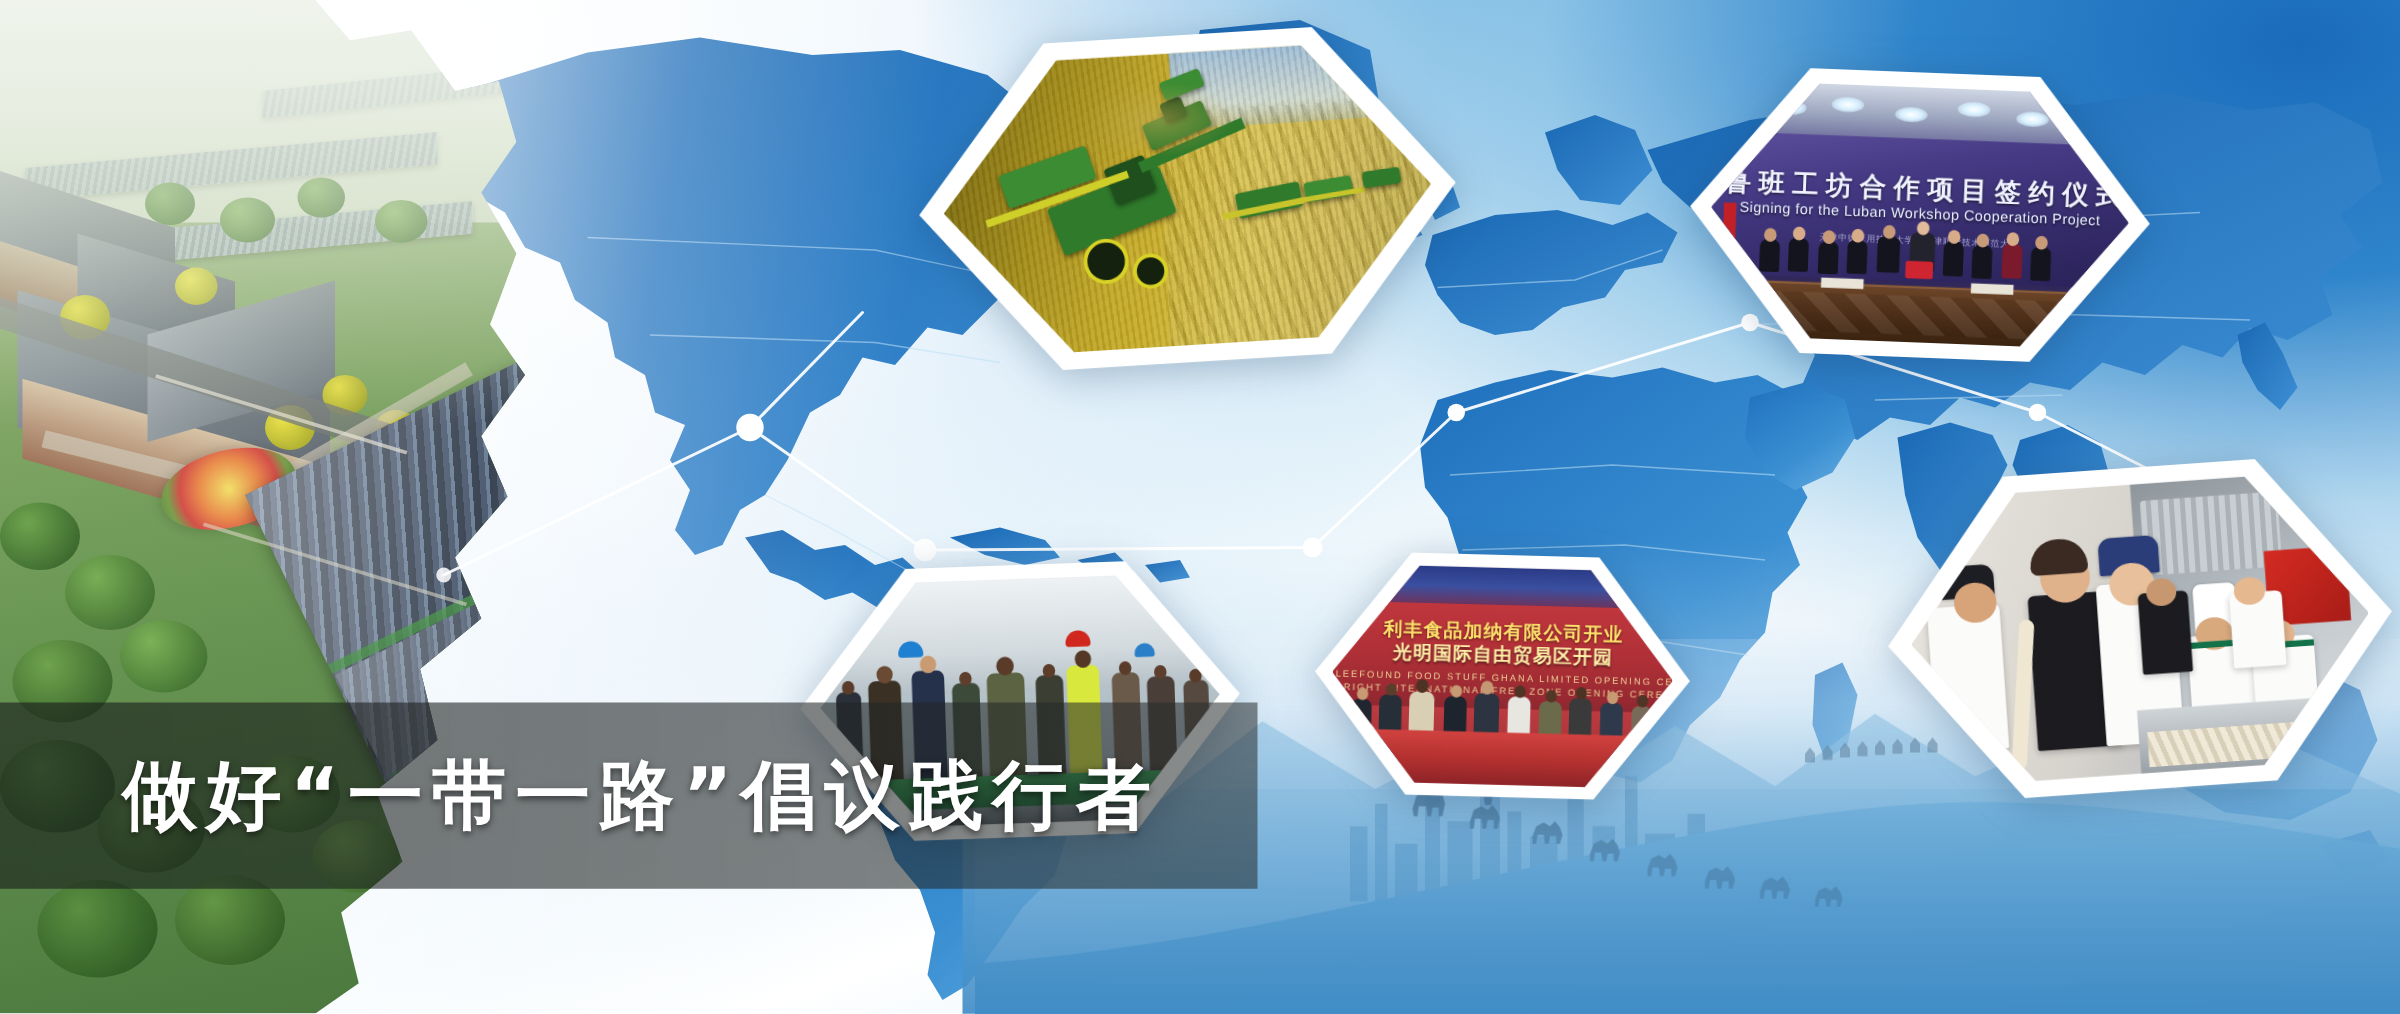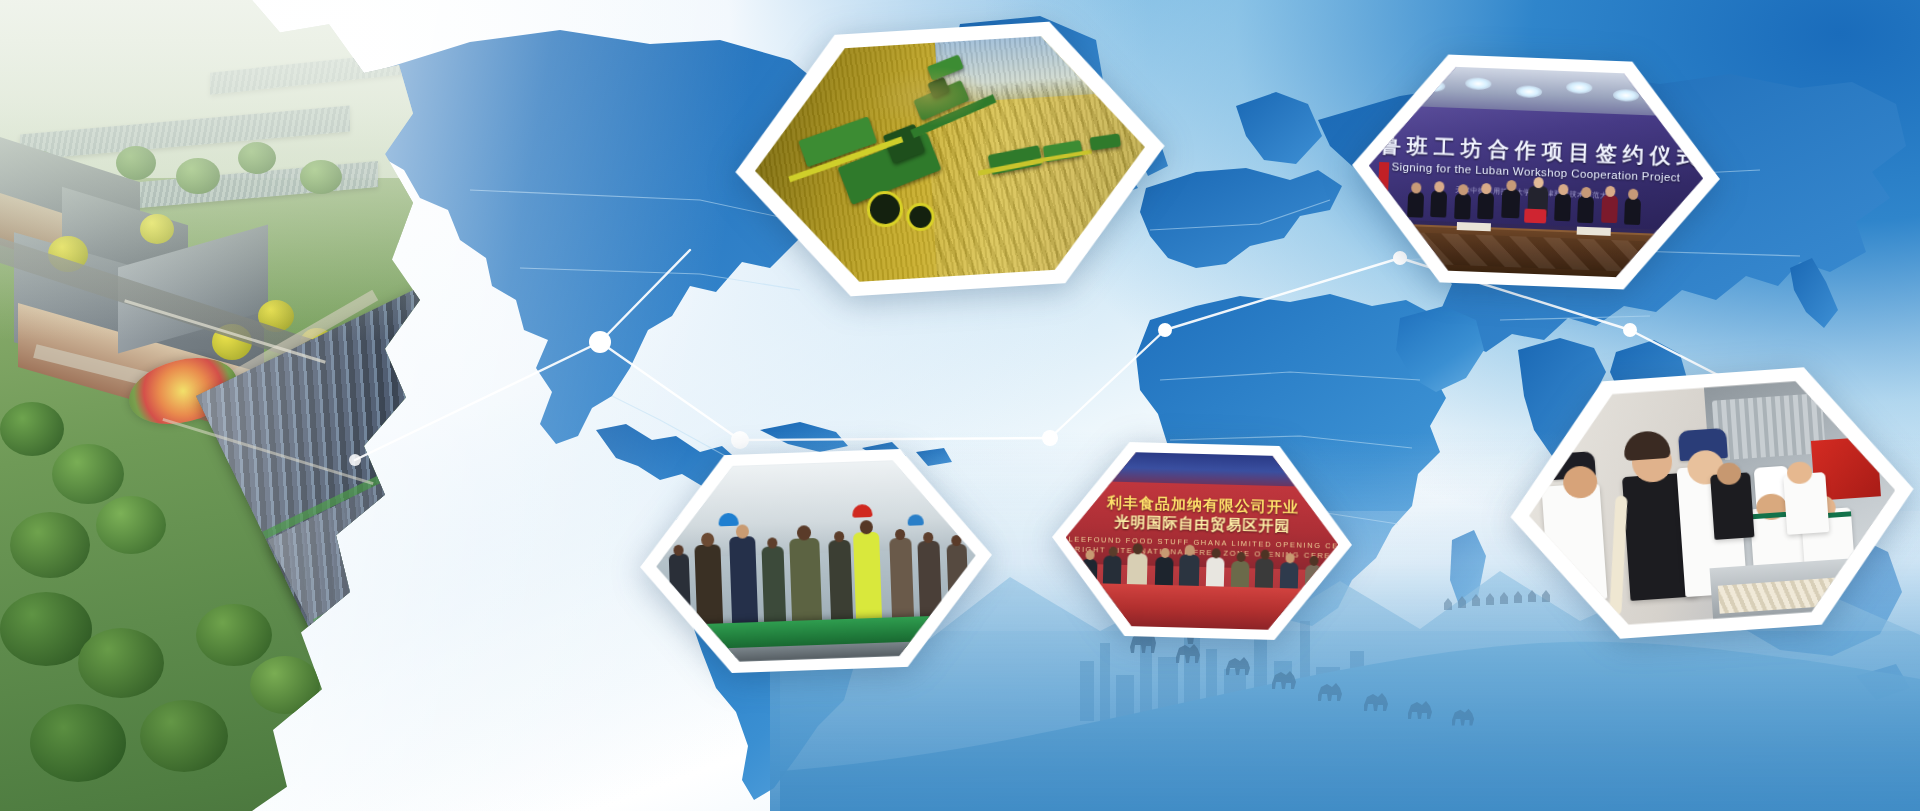--- a/index.html
+++ b/index.html
@@ -747,14 +747,17 @@
         <div class="chefbody" style="left:70%;top:40%;width:42px;height:26%;"></div>
         <div style="position:absolute;left:71%;top:35%;width:25px;height:22px;border-radius:50%;background:#e6b88f;"></div>
         <div class="chefbody dark" style="left:50%;top:38%;width:40px;height:28%;"></div>
         <div style="position:absolute;left:52%;top:33%;width:24px;height:22px;border-radius:50%;background:#c79870;"></div>
         <div class="counter"></div>
         <div class="dough"></div>
       </div>
     </div>
   </div>
 
+  <div class="title-banner">
+    <div class="title-text">做好“一带一路”倡议践行者</div>
+  </div>
 
 </div>
 
 </body></html>

